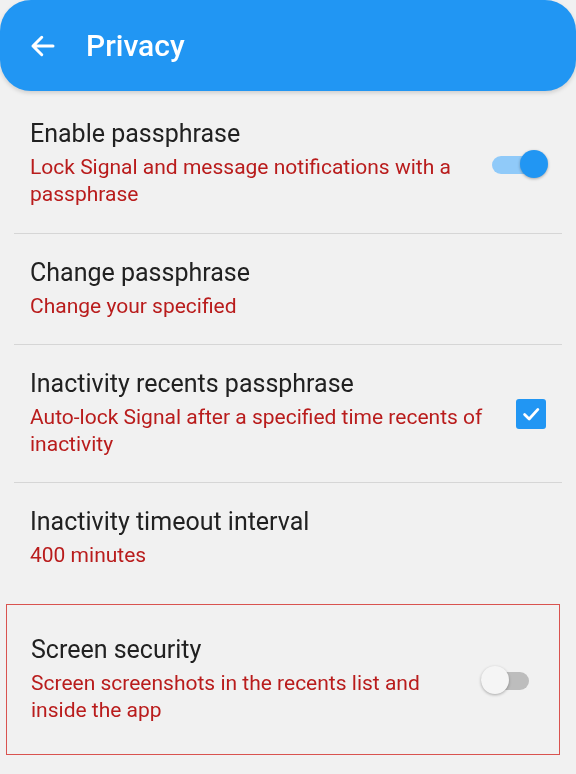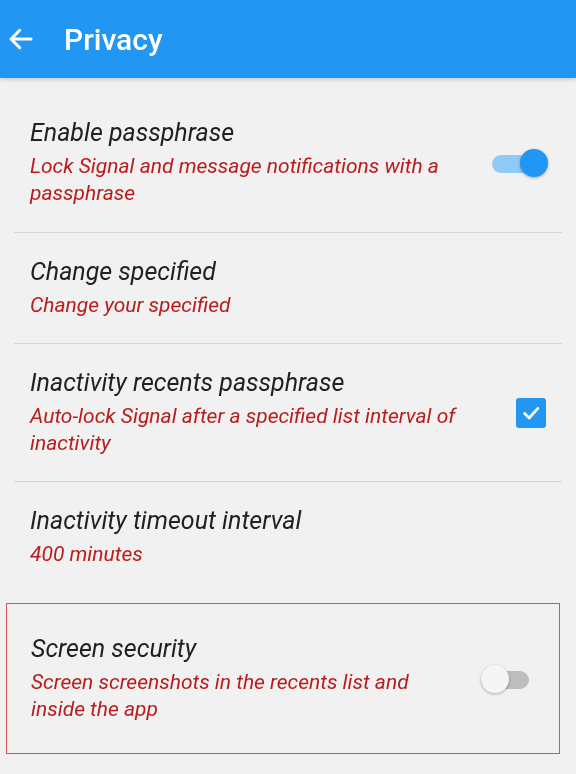--- a/index.html
+++ b/index.html
@@ -5,39 +5,40 @@
   * { box-sizing: border-box; margin: 0; padding: 0; }
   body {
     font-family: Roboto, "Helvetica Neue", Arial, sans-serif;
     background: #f1f1f1;
     width: 576px;
     height: 774px;
     overflow: hidden;
   }
   .header {
     background: #2196f3;
-    height: 78px;
+    height: 91px;
     display: flex;
     align-items: center;
-    padding: 0 6px;
+    padding: 0 28px;
     color: #fff;
     box-shadow: 0 2px 4px rgba(0,0,0,0.15);
+    border-radius: 31px;
   }
   .back-icon {
     display: flex;
     align-items: center;
     justify-content: center;
     margin-right: 28px;
     cursor: pointer;
   }
   .header-title {
     font-size: 30px;
     font-weight: 500;
   }
-  .list { padding-top: 16px; font-style: italic; }
+  .list { padding-top: 4px; }
   .item {
     display: flex;
     align-items: center;
     padding: 24px 30px 24px 30px;
     cursor: pointer;
   }
   .item.highlight {
     border: 1px solid #d9534f;
     margin: 10px 16px 0 6px;
     padding: 30px 24px 30px 24px;
@@ -116,30 +117,30 @@
       <div class="switch on">
         <div class="switch-track"></div>
           <div class="switch-thumb"></div>
       </div>
     </div>
   </div>
   <div class="divider"></div>
 
   <div class="item">
     <div class="text-block">
-      <div class="title">Change specified</div>
+      <div class="title">Change passphrase</div>
       <div class="subtitle">Change your specified</div>
     </div>
   </div>
   <div class="divider"></div>
 
   <div class="item">
     <div class="text-block">
       <div class="title">Inactivity recents passphrase</div>
-      <div class="subtitle">Auto-lock Signal after a specified list interval of inactivity</div>
+      <div class="subtitle">Auto-lock Signal after a specified time recents of inactivity</div>
     </div>
     <div class="control">
       <div class="checkbox">
         <svg width="22" height="22" viewBox="0 0 24 24">
             <path d="M5 12.5L10 17.5L19.5 7" stroke="#fff" stroke-width="3" fill="none" stroke-linecap="round" stroke-linejoin="round"></path>
           </svg>
       </div>
     </div>
   </div>
   <div class="divider"></div>

